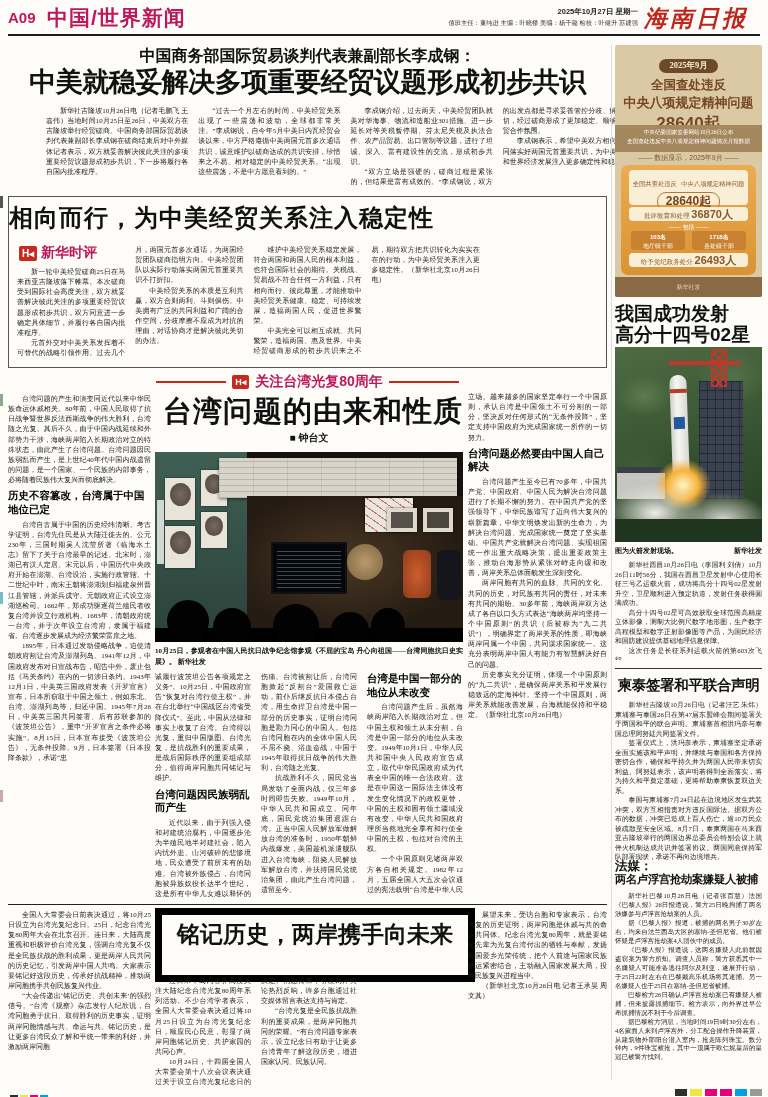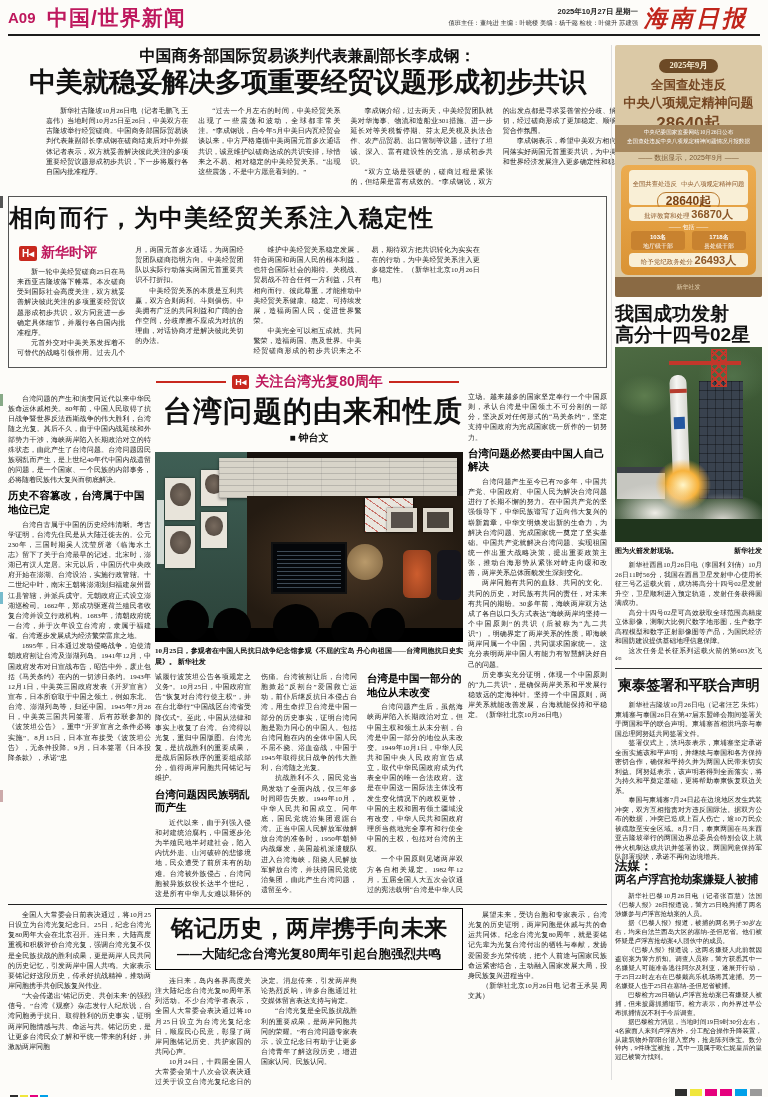--- a/index.html
+++ b/index.html
@@ -108,21 +108,21 @@
   <div class="abs hl-black" style="left:155px;top:392px;width:308px;text-align:right;font-size:29px;letter-spacing:1px;">台湾问题的由来和性质</div>
   <div class="abs sans" style="left:155px;top:431px;width:308px;text-align:center;font-size:10px;font-weight:bold;color:#111;">■ 钟台文</div>
 
   <div class="abs flow bodytext" style="left:8px;top:394px;width:143px;height:506px;">
       <p class="para">台湾问题的产生和演变同近代以来中华民族命运休戚相关。80年前，中国人民取得了抗日战争暨世界反法西斯战争的伟大胜利，台湾随之光复。其后不久，由于中国内战延续和外部势力干涉，海峡两岸陷入长期政治对立的特殊状态，由此产生了台湾问题。台湾问题因民族弱乱而产生，是上世纪40年代中国内战遗留的问题，是一个国家、一个民族的内部事务，必将随着民族伟大复兴而彻底解决。</p>
       <h4 class="flow-h">历史不容篡改，台湾属于中国地位已定</h4>
       <p class="para">台湾自古属于中国的历史经纬清晰。考古学证明，台湾先住民是从大陆迁徙去的。公元230年，三国时期吴人沈莹所著《临海水土志》留下了关于台湾最早的记述。北宋时，澎湖已有汉人定居。宋元以后，中国历代中央政府开始在澎湖、台湾设治，实施行政管辖。十二世纪中叶，南宋王朝将澎湖划归福建泉州晋江县管辖，并派兵戍守。元朝政府正式设立澎湖巡检司。1662年，郑成功驱逐荷兰殖民者收复台湾并设立行政机构。1683年，清朝政府统一台湾，并于次年设立台湾府，隶属于福建省。台湾逐步发展成为经济繁荣富庶之地。</p>
       <p class="para">1895年，日本通过发动侵略战争，迫使清朝政府割让台湾及澎湖列岛。1941年12月，中国政府发布对日宣战布告，昭告中外，废止包括《马关条约》在内的一切涉日条约。1943年12月1日，中美英三国政府发表《开罗宣言》宣布，日本所窃取于中国之领土，例如东北、台湾、澎湖列岛等，归还中国。1945年7月26日，中美英三国共同签署、后有苏联参加的《波茨坦公告》，重申“开罗宣言之条件必将实施”。8月15日，日本宣布接受《波茨坦公告》，无条件投降。9月，日本签署《日本投降条款》，承诺“忠</p>
     </div>
   <div class="abs flow bodytext" style="left:468px;top:392px;width:139px;height:508px;">
-      <p class="para noindent">立场。越来越多的国家坚定奉行一个中国原则，承认台湾是中国领土不可分割的一部分，坚决反对任何形式的“马关条约”，坚定支持中国政府为完成国家统一所作的一切努力。</p>
+      <p class="para noindent">立场。越来越多的国家坚定奉行一个中国原则，承认台湾是中国领土不可分割的一部分，坚决反对任何形式的“无条件投降”，坚定支持中国政府为完成国家统一所作的一切努力。</p>
       <h4 class="flow-h">台湾问题必然要由中国人自己解决</h4>
       <p class="para">台湾问题产生至今已有70多年，中国共产党、中国政府、中国人民为解决台湾问题进行了长期不懈的努力。在中国共产党的坚强领导下，中华民族谱写了迈向伟大复兴的崭新篇章，中华文明焕发出新的生命力，为解决台湾问题、完成国家统一奠定了坚实基础。中国共产党就解决台湾问题、实现祖国统一作出重大战略决策，提出重要政策主张，推动台海形势从紧张对峙走向缓和改善，两岸关系总体面貌发生深刻变化。</p>
       <p class="para">两岸同胞有共同的血脉、共同的文化、共同的历史，对民族有共同的责任，对未来有共同的期盼。30多年前，海峡两岸双方达成了各自以口头方式表达“海峡两岸均坚持一个中国原则”的共识（后被称为“九二共识”），明确界定了两岸关系的性质，即海峡两岸同属一个中国，共同谋求国家统一。这充分表明两岸中国人有能力有智慧解决好自己的问题。</p>
       <p class="para">历史事实充分证明，体现一个中国原则的“九二共识”，是确保两岸关系和平发展行稳致远的定海神针。坚持一个中国原则，两岸关系就能改善发展，台海就能保持和平稳定。（新华社北京10月26日电）</p>
     </div>
 
   <div class="abs mphoto" style="left:155px;top:452px;width:308px;height:190px;">
     <div class="abs" style="left:0;top:0;width:92px;height:190px;background:linear-gradient(#3f5f55,#2b4239);"></div>
     <div class="abs mp-frame" style="left:10px;top:26px;width:30px;height:42px;">
         <div class="mp-head"></div>
@@ -170,23 +170,22 @@
       <p class="para">台湾问题产生后，虽然海峡两岸陷入长期政治对立，但中国主权和领土从未分割，台湾是中国一部分的地位从未改变。1949年10月1日，中华人民共和国中央人民政府宣告成立，取代中华民国政府成为代表全中国的唯一合法政府。这是在中国这一国际法主体没有发生变化情况下的政权更替，中国的主权和固有领土疆域没有改变，中华人民共和国政府理所当然地完全享有和行使全中国的主权，包括对台湾的主权。</p>
       <p class="para">一个中国原则见诸两岸双方各自相关规定。1982年12月，五届全国人大五次会议通过的宪法载明“台湾是中华人民共和国的神圣领土的一部分”。1971年10月，第26届联合国大会通过第2758号决议，一个中国原则成为国际社会普遍共识和公认的国际关系基本准则，各国纷纷表明坚持一个中国</p>
     </div>
 
   <div class="abs" style="left:8px;top:904px;width:599px;height:1px;background:#222;"></div>
 
   <div class="abs flow bodytext" style="left:8px;top:910px;width:143px;height:178px;">
       <p class="para">全国人大常委会日前表决通过，将10月25日设立为台湾光复纪念日。25日，纪念台湾光复80周年大会在北京召开。连日来，大陆高度重视和积极评价台湾光复，强调台湾光复不仅是全民族抗战的胜利成果，更是两岸人民共同的历史记忆，引发两岸中国人共鸣。大家表示要铭记好这段历史，传承好抗战精神，推动两岸同胞携手共创民族复兴伟业。</p>
       <p class="para">“大会传递出‘铭记历史、共创未来’的强烈信号。”台湾《观察》杂志发行人纪欣说，台湾同胞勇于抗日、取得胜利的历史事实，证明两岸同胞情感与共、命运与共。铭记历史，是让更多台湾民众了解和平统一带来的利好，并激励两岸同胞</p>
     </div>
-  <div class="abs" style="left:155px;top:908px;width:306px;height:60px;border:1px solid #000000;">
+  <div class="abs" style="left:155px;top:908px;width:306px;height:60px;border:7px solid #000000;">
     <div class="abs hl-serif" style="left:0;top:4px;width:100%;text-align:center;font-size:23px;">铭记历史，两岸携手向未来</div>
-    <div class="abs sans" style="left:0;top:37px;width:100%;text-align:center;font-size:12.5px;font-weight:bold;color:#111;">——大陆纪念台湾光复80周年引起台胞强烈共鸣</div>
   </div>
   <div class="abs flow bodytext cols3" style="left:155px;top:976px;width:308px;height:112px;">
       <p class="para">连日来，岛内各界高度关注大陆纪念台湾光复80周年系列活动。不少台湾学者表示，全国人大常委会表决通过将10月25日设立为台湾光复纪念日，顺应民心民意，彰显了两岸同胞铭记历史、共护家园的共同心声。</p>
       <p class="para">10月24日，十四届全国人大常委会第十八次会议表决通过关于设立台湾光复纪念日的决定。消息传来，引发两岸舆论热烈反响，许多台胞通过社交媒体留言表达支持与肯定。</p>
       <p class="para">“台湾光复是全民族抗战胜利的重要成果，是两岸同胞共同的荣耀。”有台湾问题专家表示，设立纪念日有助于让更多台湾青年了解这段历史，增进国家认同、民族认同。</p>
     </div>
   <div class="abs flow bodytext" style="left:468px;top:910px;width:139px;height:178px;">
       <p class="para">展望未来，受访台胞和专家表示，台湾光复的历史证明，两岸同胞是休戚与共的命运共同体。纪念台湾光复80周年，就是要铭记先辈为光复台湾付出的牺牲与奉献，发扬爱国爱乡光荣传统，把个人前途与国家民族命运紧密结合，主动融入国家发展大局，投身民族复兴进程当中。</p>
       <p class="para">（新华社北京10月26日电 记者王承昊 周文其）</p>
     </div>

